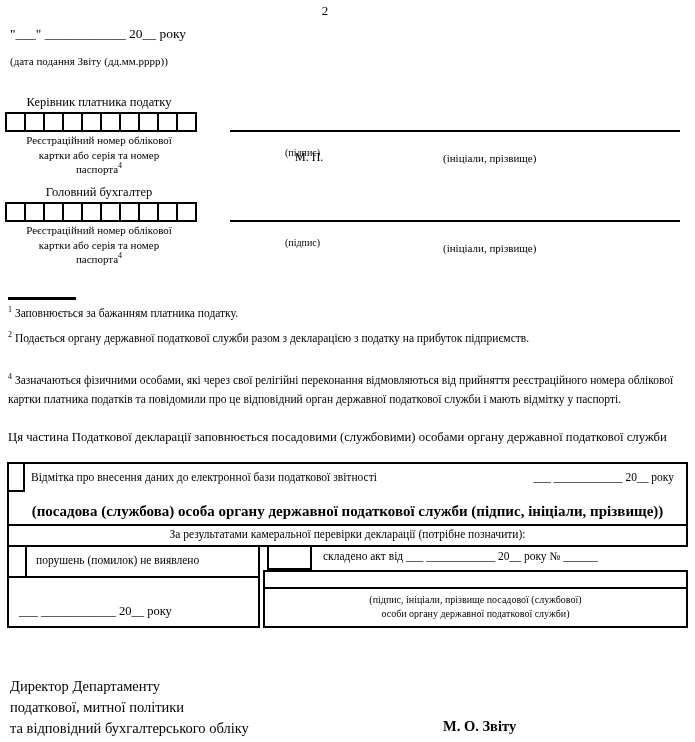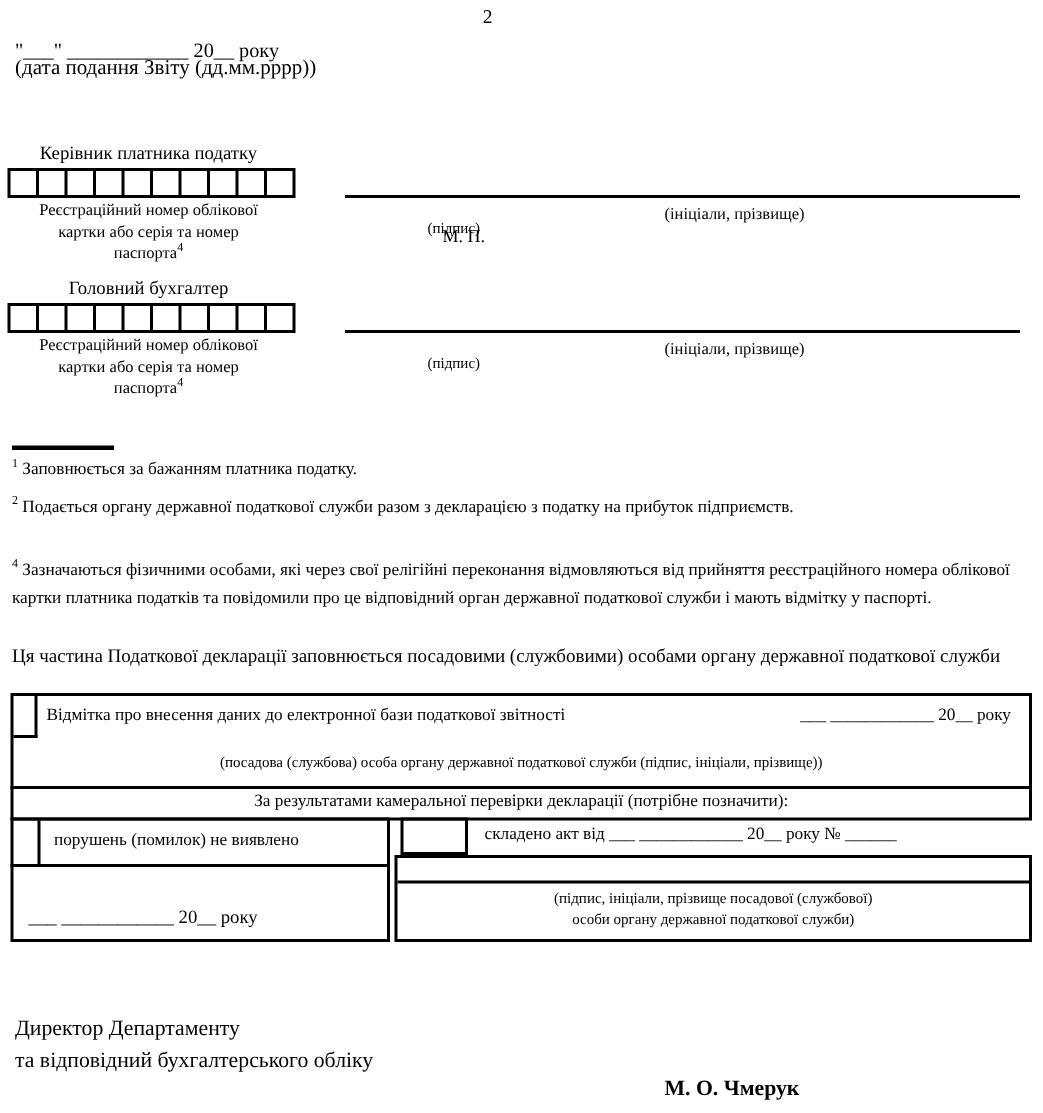--- a/index.html
+++ b/index.html
@@ -4,52 +4,52 @@
 <style>
   html,body{margin:0;padding:0;background:#fff;}
   .page{position:relative;width:695px;height:742px;background:#fff;color:#000;
         font-family:"Liberation Serif","DejaVu Serif",serif;overflow:hidden;}
   .abs{position:absolute;}
   sup{font-size:8px;vertical-align:super;line-height:0;}
 
   
   .pagenum{top:3px;left:0;width:650px;text-align:center;font-size:13px;}
   .date-line{left:10px;top:26px;font-size:13.5px;}
-  .date-cap{left:10px;top:38px;font-size:14px;}
+  .date-cap{left:10px;top:55px;font-size:11px;}
 
   
   .signer{left:0;width:695px;height:90px;padding-left:20px;}
   .signer-title{position:absolute;left:5px;top:0;width:188px;text-align:center;font-size:12.5px;}
   .id-cells{position:absolute;left:5px;top:17px;width:188px;height:16px;
             border:2px solid #000;display:flex;box-sizing:content-box;}
   .id-cell{flex:1;border-right:2px solid #000;}
   .id-cell:last-child{border-right:none;}
   .id-cap{position:absolute;left:5px;top:38px;width:188px;text-align:center;
           font-size:11px;line-height:14.5px;}
   .sig-line{position:absolute;left:230px;top:35px;width:450px;height:2px;background:#000;}
   .sig-cap1{position:absolute;left:285px;top:52px;font-size:10px;text-align:right;}
-  .sig-cap2{position:absolute;left:443px;top:42px;font-size:11px;}
+  .sig-cap2{position:absolute;left:443px;top:57px;font-size:11px;}
   .seal{position:absolute;left:295px;top:55px;font-size:12px;}
 
   
   .fn-divider{left:8px;top:297px;width:68px;height:3px;background:#000;}
   .fn{left:8px;width:684px;font-size:11.5px;line-height:19px;}
   .fn1{top:304px;} .fn2{top:329px;} .fn3{top:353px;} .fn4{top:371px;}
 
   .intro{left:8px;top:430px;width:684px;font-size:12.7px;}
 
   
   .otable{left:7px;top:462px;width:681px;height:168px;font-size:11.5px;}
   .otable > div{position:absolute;box-sizing:border-box;}
   .t-row1{left:0;top:0;width:681px;height:64px;border:2px solid #000;}
   .t-row1 > div{position:absolute;}
   .t-r1-cb{left:0;top:0;width:14px;height:26px;border-right:2px solid #000;border-bottom:2px solid #000;}
   .t-r1-text{left:22px;top:7px;}
   .t-r1-date{right:12px;top:7px;}
-  .t-r1-cap{left:0;top:39px;width:100%;text-align:center;font-size:10px;}
+  .t-r1-cap{left:0;top:39px;width:100%;text-align:center;font-size:15px;font-weight:bold;}
   .t-row2{left:0;top:62px;width:681px;height:23px;border:2px solid #000;
           text-align:center;padding-top:2px;}
   .t-row3-left{left:0;top:83px;width:253px;height:33px;border:2px solid #000;}
   .t-r3-cb{position:absolute;left:0;top:0;width:18px;height:100%;border-right:2px solid #000;box-sizing:border-box;}
   .t-r3-text{position:absolute;left:27px;top:7px;}
   .t-row3-cb2{left:260px;top:83px;width:45px;height:25px;border:2px solid #000;}
   .t-r3-right-text{left:316px;top:88px;}
   .t-row4-left{left:0;top:114px;width:253px;height:52px;border:2px solid #000;}
   .t-r4-date{position:absolute;left:10px;bottom:7px;font-size:12.5px;}
   .t-row4-right{left:256px;top:108px;width:425px;height:58px;border:2px solid #000;}
@@ -148,17 +148,18 @@
       <div class="t-r4-blank"></div>
       <div class="t-r4-cap">
         <div>(підпис, ініціали, прізвище посадової (службової)</div>
         <div>особи органу державної податкової служби)</div>
       </div>
     </div>
   </div>
 
   <div class="abs signoff">
     <div>Директор Департаменту</div>
+    <div>податкової, митної політики</div>
     <div>та відповідний бухгалтерського обліку</div>
   </div>
-  <div class="abs signoff-name">М. О. Чмерук</div>
+  <div class="abs signoff-name">М. О. Звіту</div>
 
 </div>
 
 </body></html>

